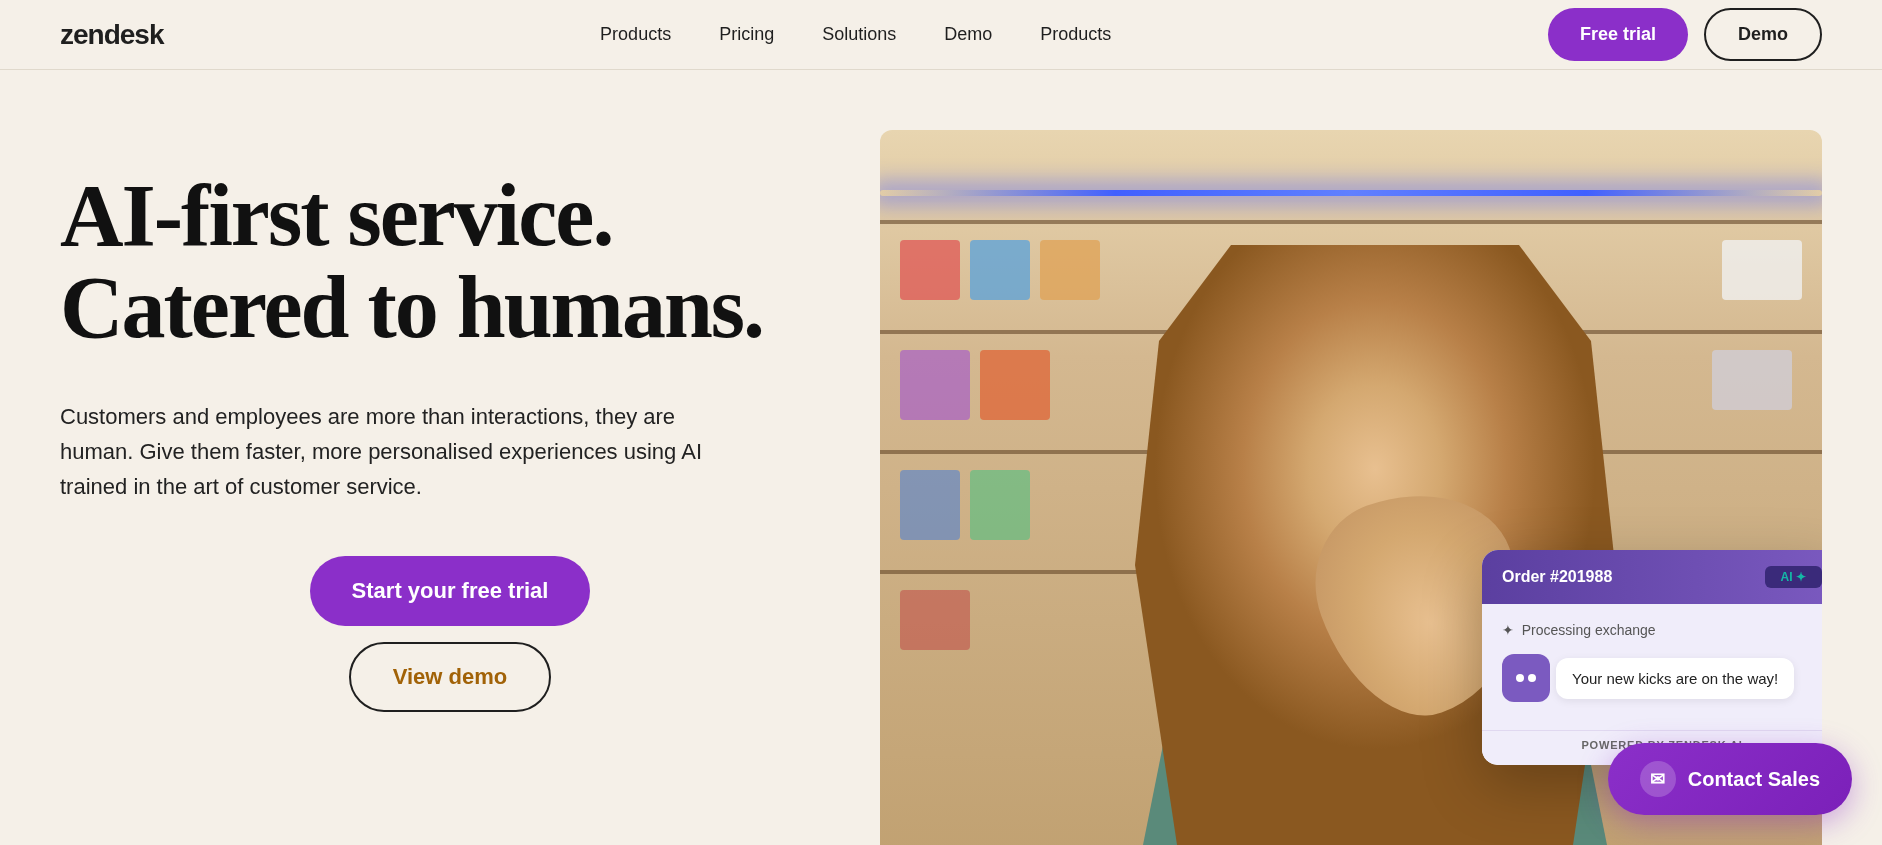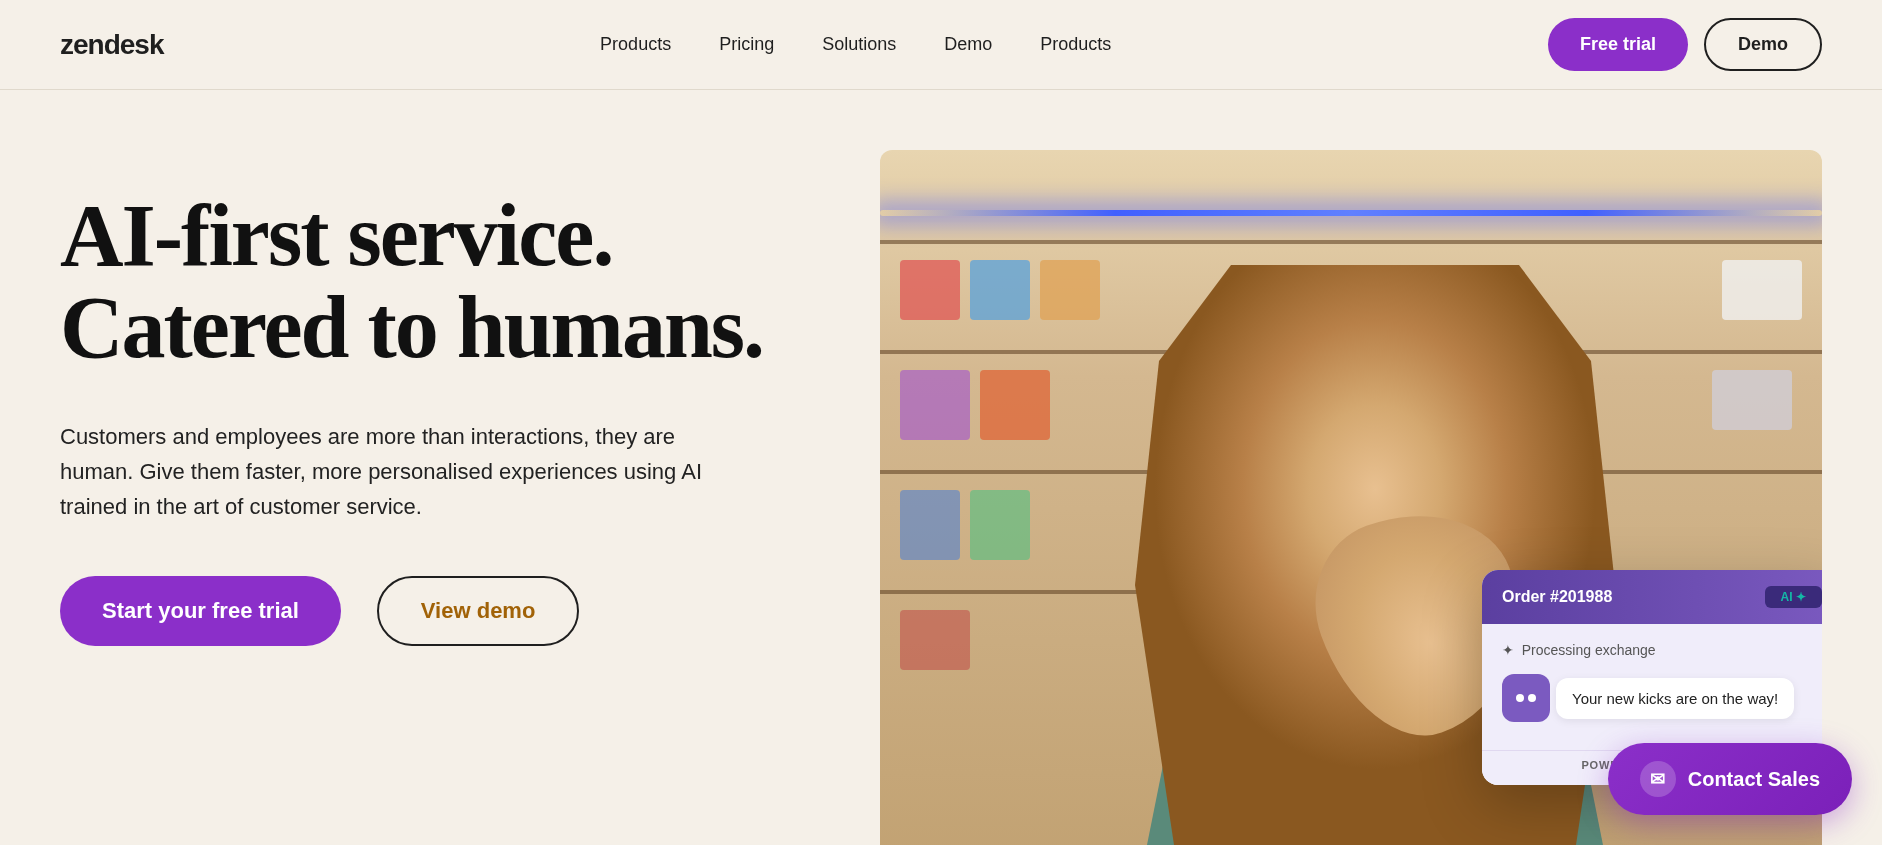--- a/index.html
+++ b/index.html
@@ -10,21 +10,21 @@
       min-height: 845px;
       overflow-x: hidden;
     }
 
     
     nav {
       display: flex;
       align-items: center;
       justify-content: space-between;
       padding: 0 60px;
-      height: 90px;
+      height: 70px;
       background-color: #f5f0e8;
       border-bottom: 1px solid #e0d9cc;
       position: relative;
       z-index: 10;
     }
     .nav-logo {
       font-size: 28px;
       font-weight: 700;
       color: #1f1f1f;
       letter-spacing: -1px;
@@ -93,22 +93,23 @@
     .hero-subtext {
       font-size: 22px;
       line-height: 1.6;
       color: #222;
       max-width: 680px;
       margin-bottom: 52px;
       font-weight: 400;
     }
     .hero-buttons {
       display: flex;
-      gap: 36px;
-      align-items: center;
+      gap: 16px;
+      align-items: center;
+      flex-direction: column;
     }
     .btn-start-trial {
       background-color: #8b2fc9;
       color: #fff;
       border: none;
       border-radius: 50px;
       padding: 22px 42px;
       font-size: 22px;
       font-weight: 700;
       cursor: pointer;

